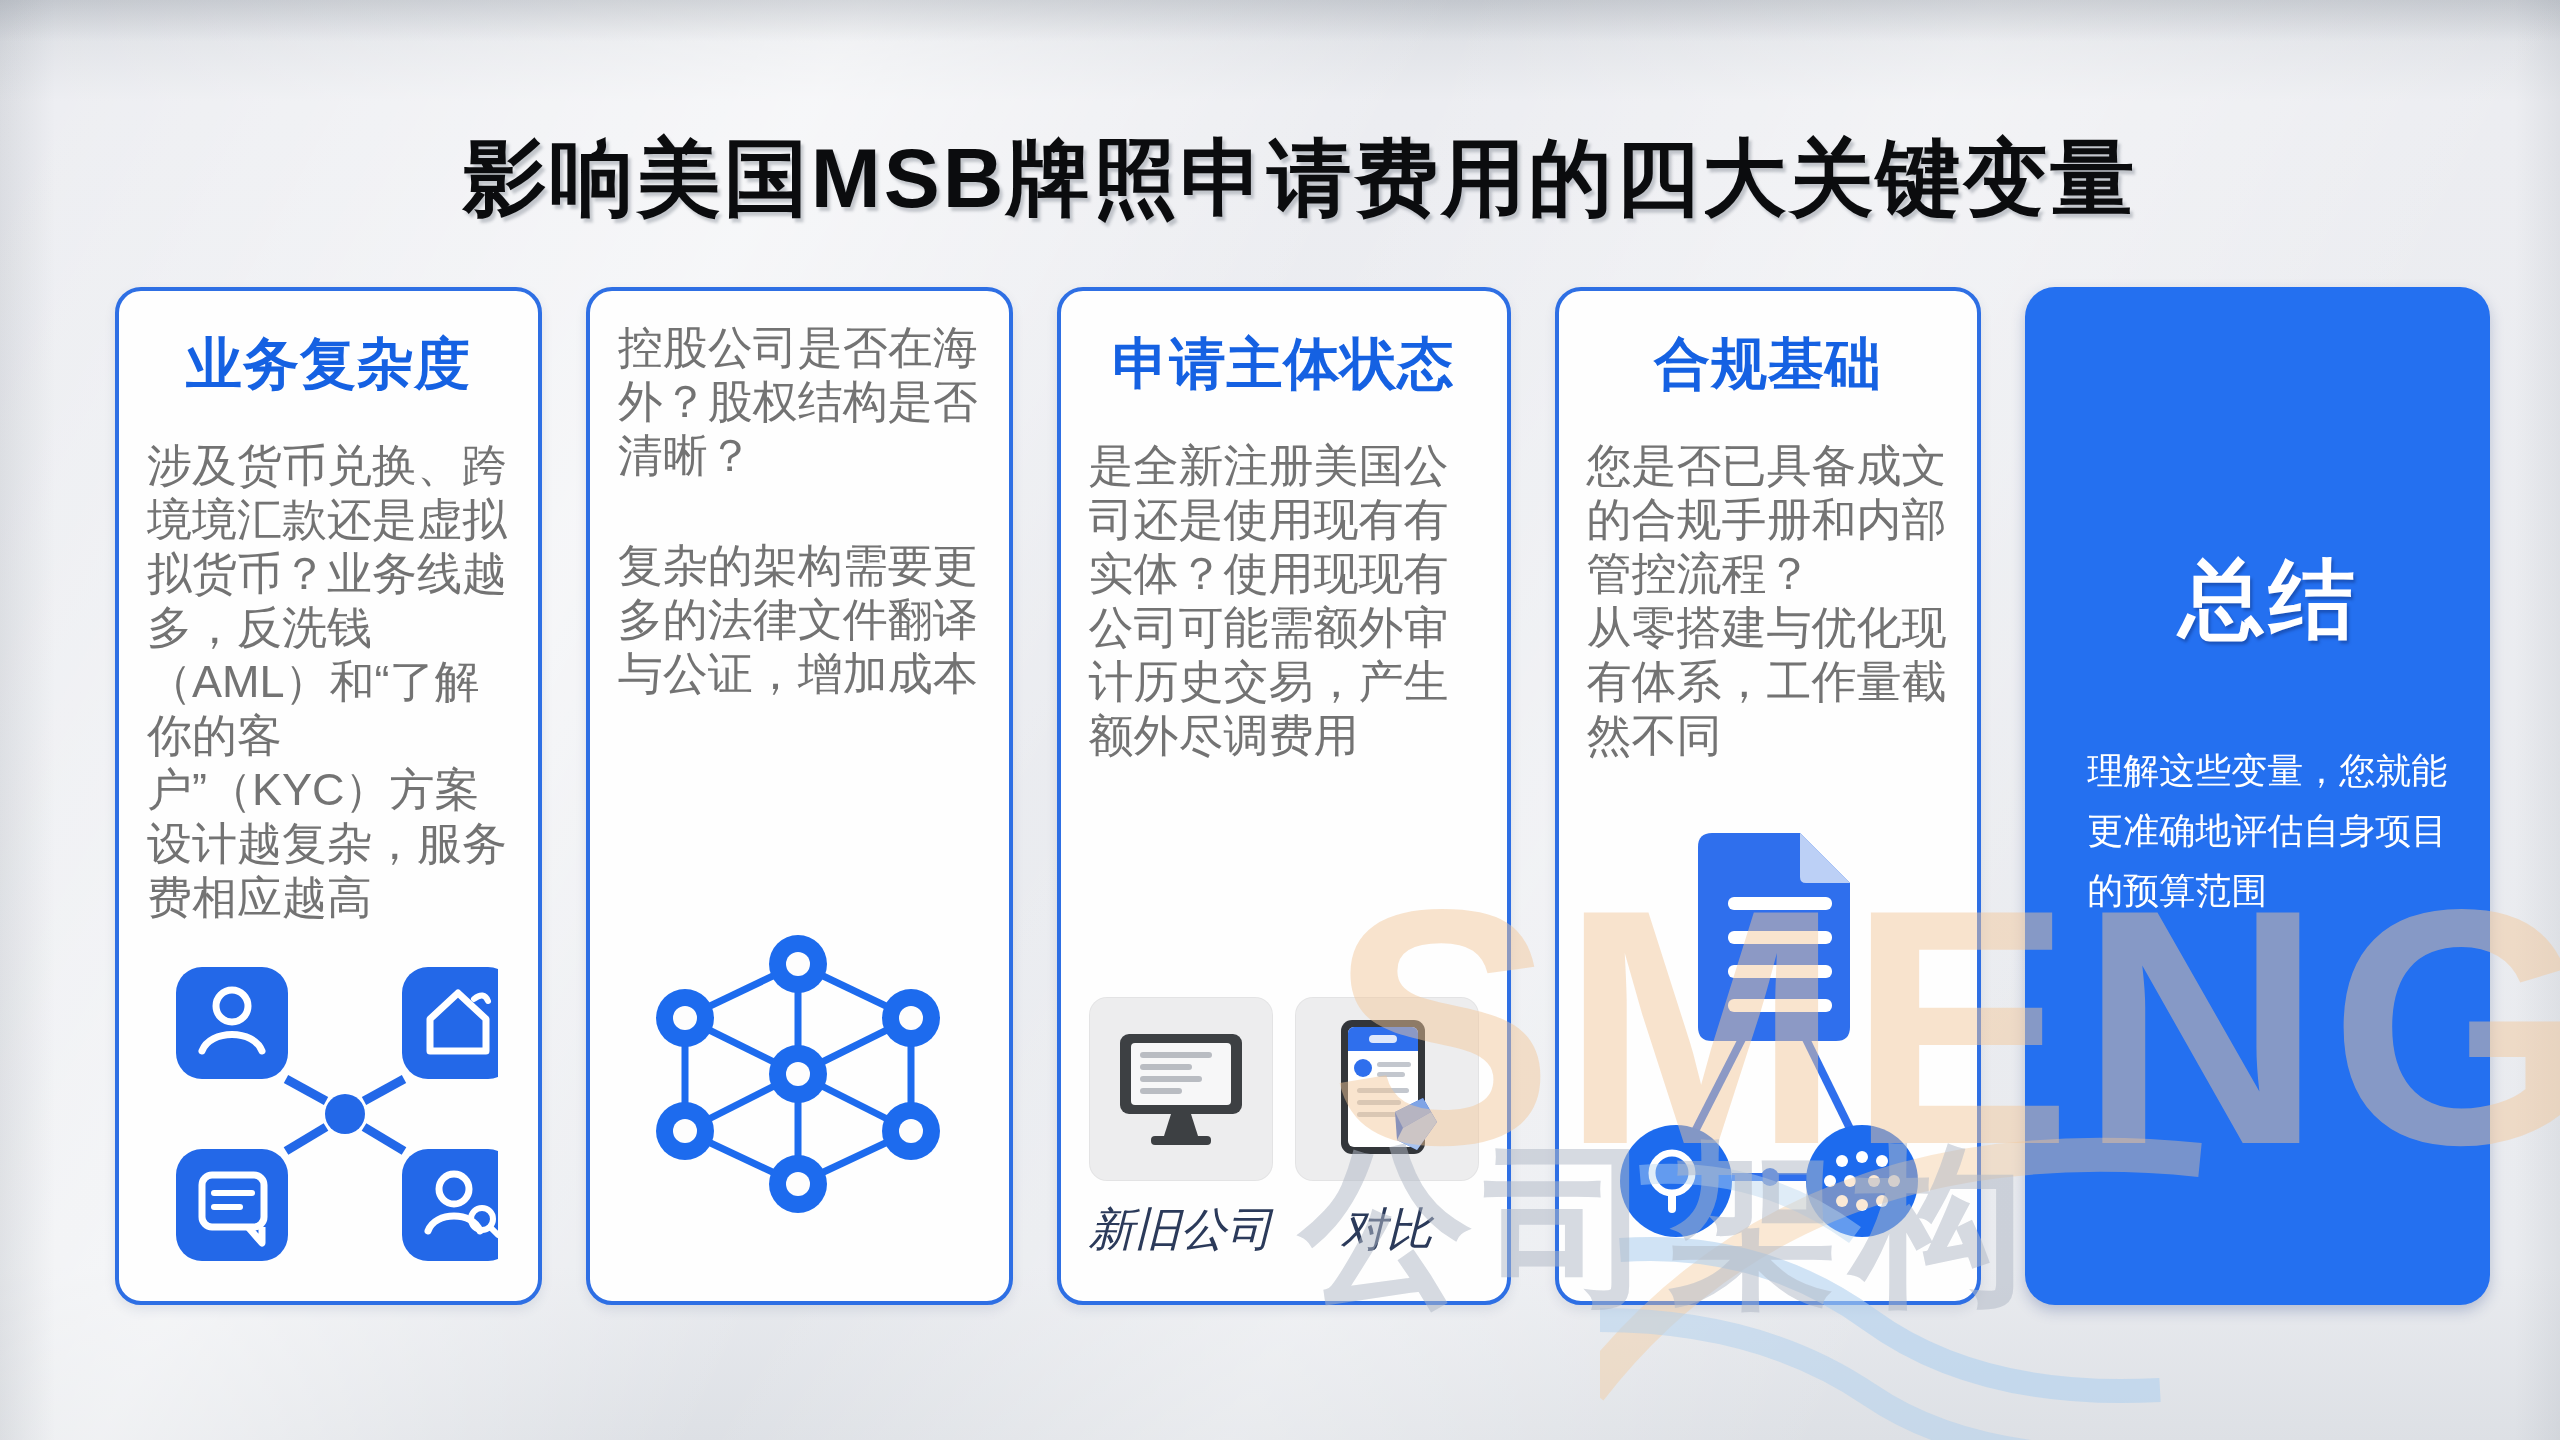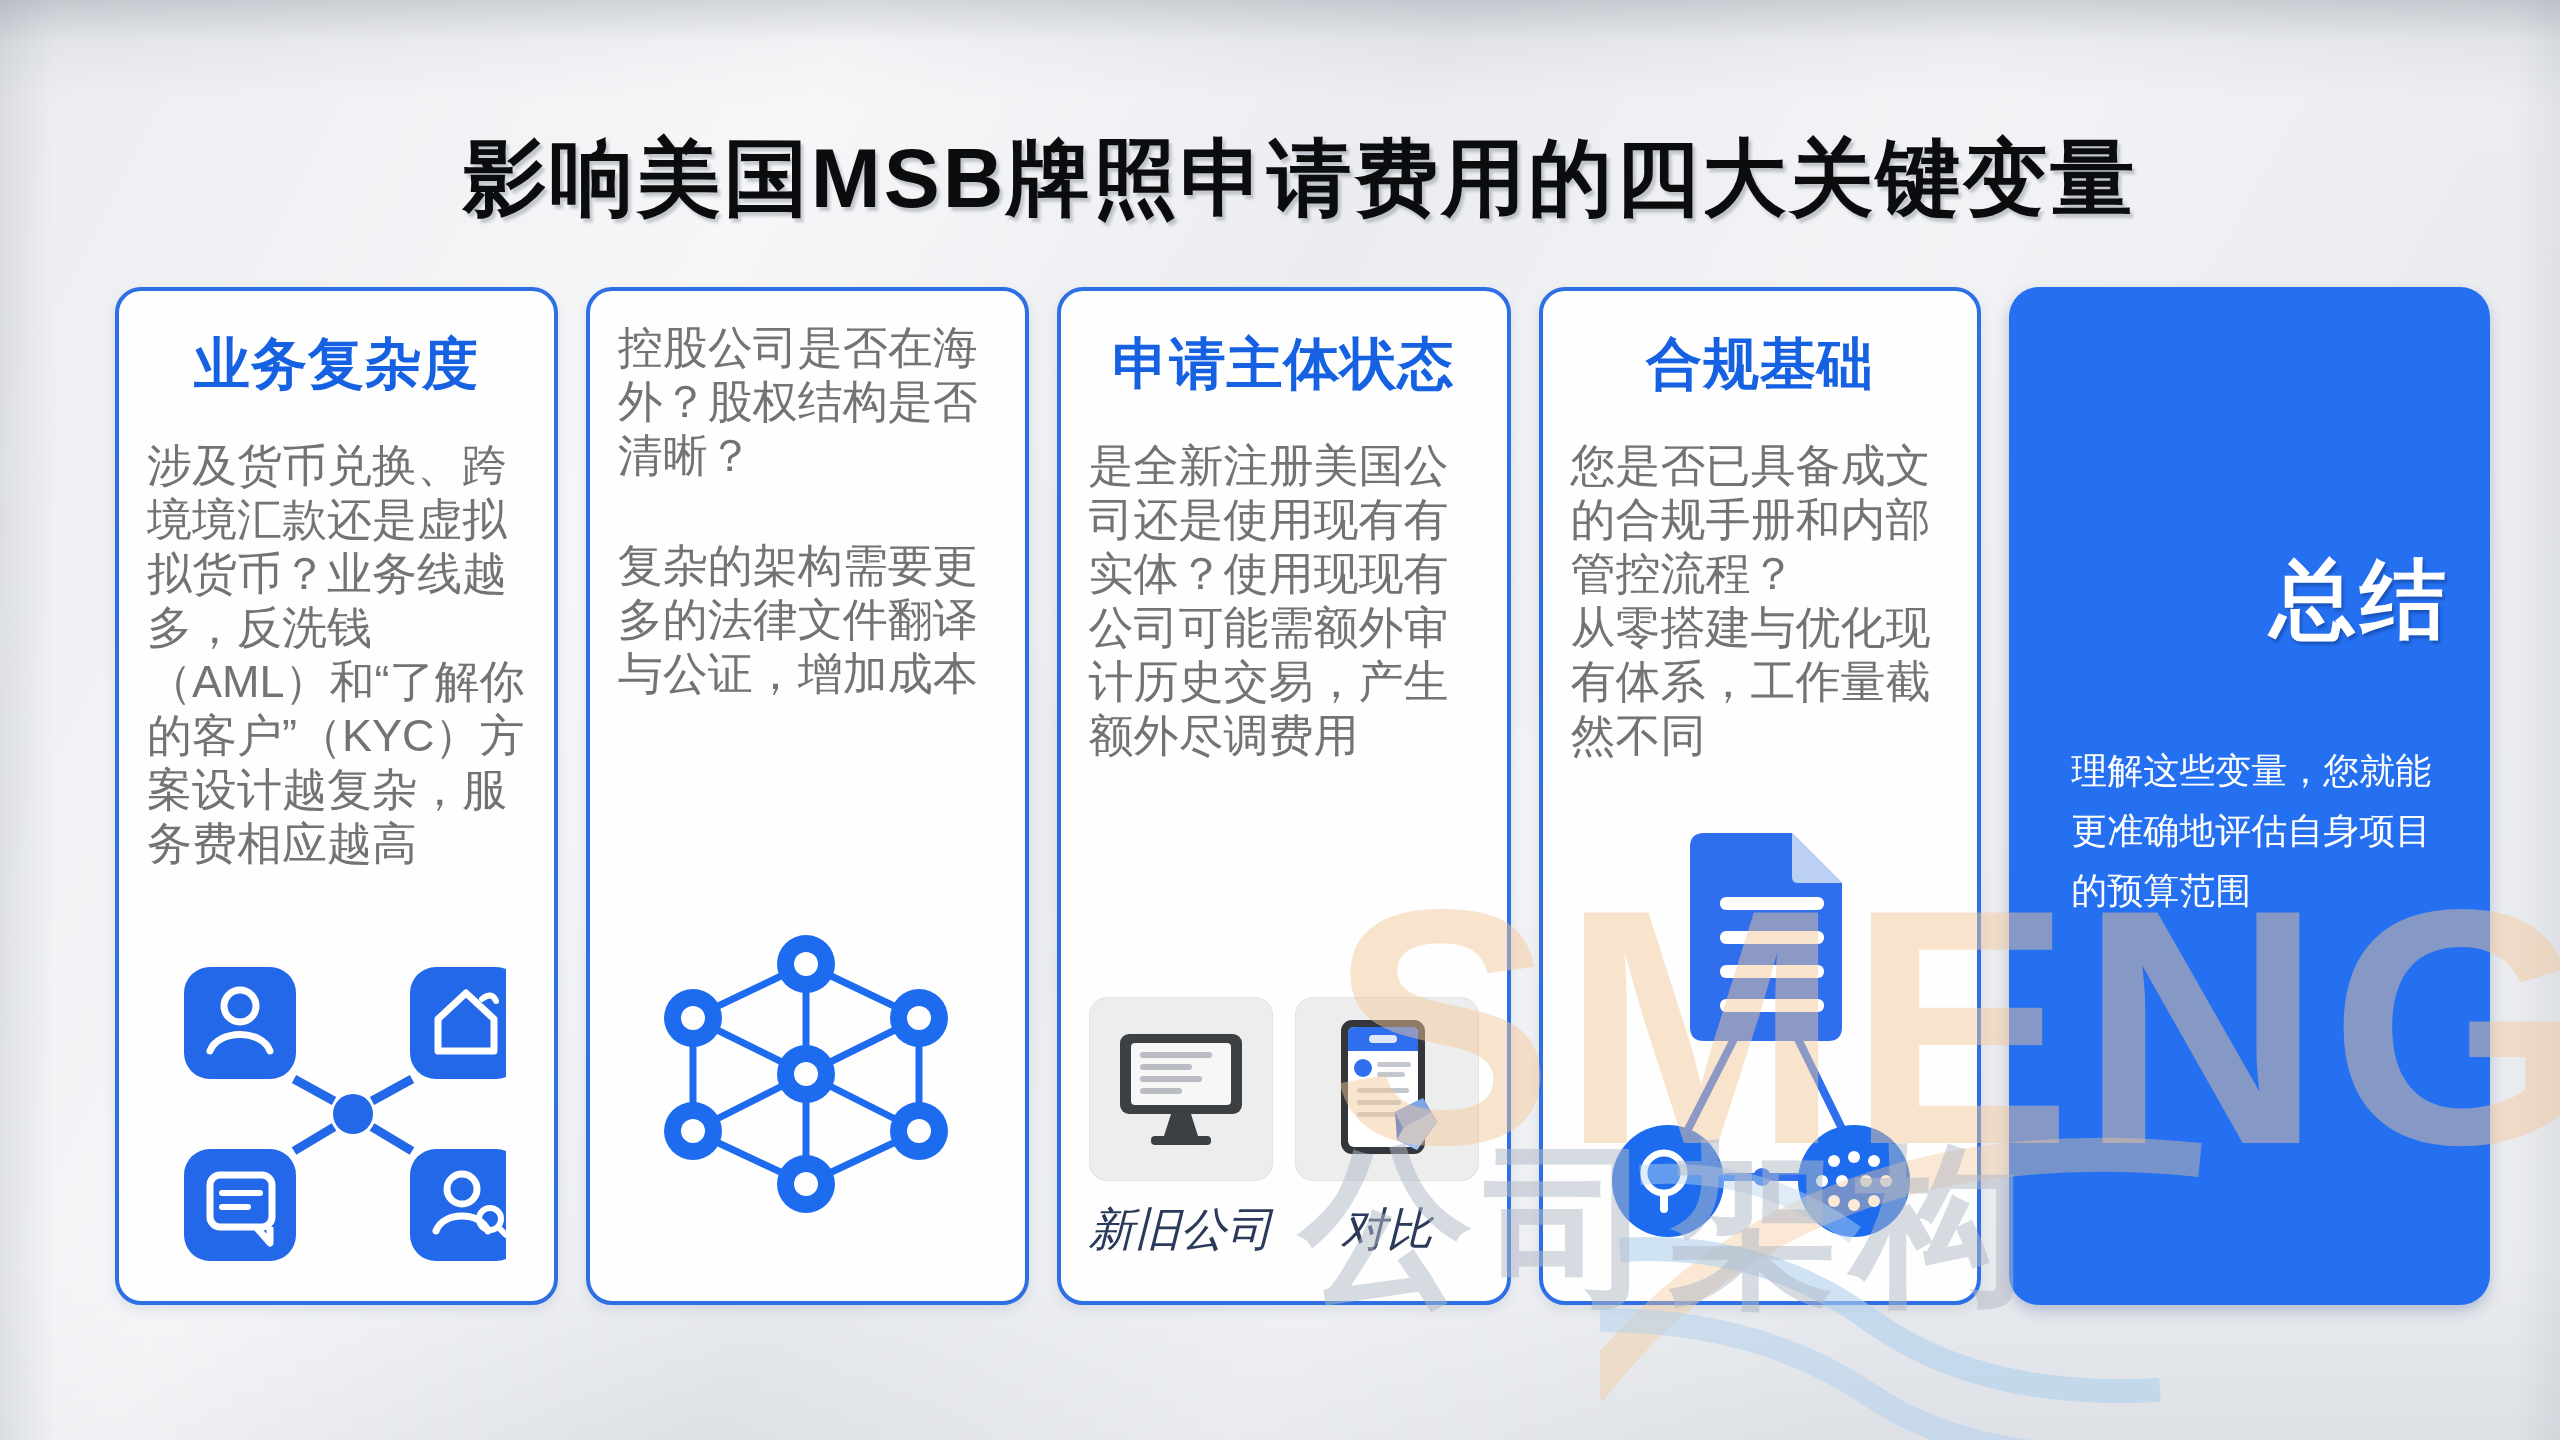--- a/index.html
+++ b/index.html
@@ -22,21 +22,21 @@
   }
   .title{
     position:absolute;top:122px;left:0;right:0;margin:0;
     text-align:center;font-size:84px;font-weight:bold;color:#0b0c0e;
     letter-spacing:3px;text-shadow:3px 4px 3px rgba(70,80,95,.28);
     z-index:20;
     padding-left:40px;
   }
   .cards{
     position:absolute;left:115px;top:287px;width:2375px;height:1018px;
-    display:flex;gap:28px;z-index:10;border-radius:11px;
+    display:flex;gap:44px;z-index:10;border-radius:11px;
   }
   .card{
     flex:1;box-sizing:border-box;background:#fefefe;
     border:4px solid #2e6fe4;border-radius:26px;
     padding:30px 28px 24px;display:flex;flex-direction:column;
     box-shadow:0 5px 12px rgba(40,60,110,.10);
   }
   .card h2{
     margin:6px 0 36px;text-align:center;
     font-size:56px;font-weight:bold;color:#1561e2;letter-spacing:1px;
@@ -59,21 +59,21 @@
   }
   .figure .fig-label{margin-top:18px;font-size:46px;color:#2b3a5a;}
 
   
   .card.summary{
     background:#2470f0;border:none;border-radius:30px;
     padding:255px 40px 40px 62px;
     box-shadow:0 6px 14px rgba(30,60,130,.25);
   }
   .card.summary h2{
-    text-align:right;color:#ffffff;font-size:86px;margin:0 0 82px;letter-spacing:4px;
+    text-align:center;color:#ffffff;font-size:86px;margin:0 0 82px;letter-spacing:4px;
     text-shadow:2px 3px 3px rgba(10,30,90,.35);
   }
   .card.summary p{color:#ffffff;font-size:36px;line-height:60px;}
 
   
   .wm-brand{
     position:absolute;left:1330px;top:835px;z-index:40;pointer-events:none;
     font-size:335px;font-weight:bold;letter-spacing:8px;
     color:rgba(243,198,152,.48);
   }

